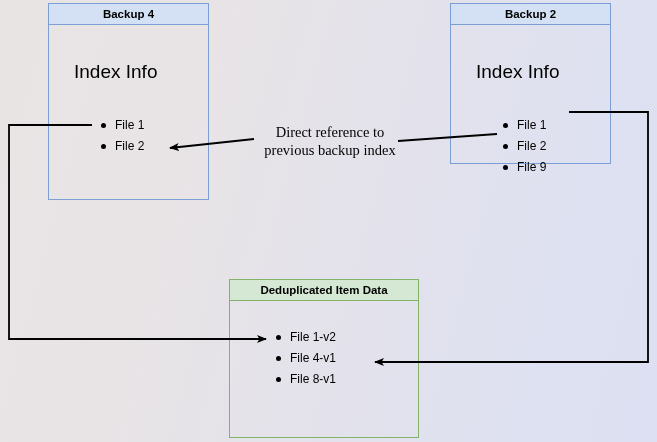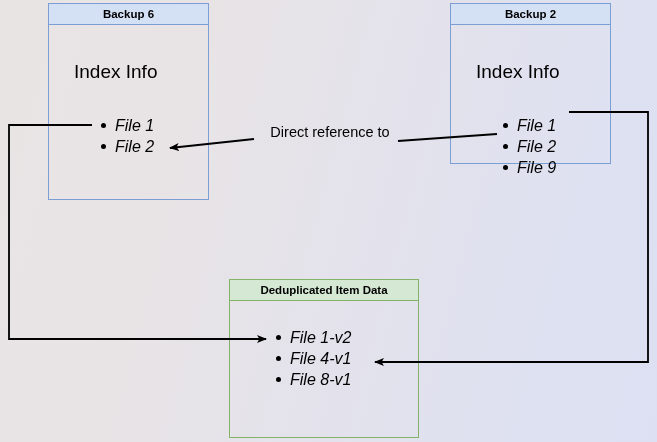--- a/index.html
+++ b/index.html
@@ -57,65 +57,64 @@
     white-space: nowrap;
   }
 
   .bullet-list {
     position: absolute;
     list-style: none;
     margin: 0;
     padding: 0;
   }
   .bullet-list li {
-    font-size: 16px;
+    font-size: 12px;
     color: #000;
     line-height: 21px;
     white-space: nowrap;
     position: relative;
     padding-left: 14px;
-    font-style: italic;
   }
   .bullet-list li::before {
     content: "";
     position: absolute;
     left: 0;
     top: 8px;
     width: 5px;
     height: 5px;
     border-radius: 50%;
     background: #000;
   }
 
   .label-block {
     position: absolute;
     text-align: center;
     font-size: 14.5px;
     line-height: 18px;
     color: #000;
     white-space: nowrap;
   }
-  .label-block div { white-space: nowrap; }
+  .label-block div { white-space: nowrap; font-family: Liberation Serif, serif; }
 
   svg.edges {
     position: absolute;
     left: 0;
     top: 0;
     width: 657px;
     height: 442px;
     pointer-events: none;
   }
 </style>
 </head>
 <body>
 
 <div id="canvas">
 
   <div class="node" style="left:48px; top:3px; width:161px; height:197px;">
-    <div class="node-header">Backup 6</div>
+    <div class="node-header">Backup 4</div>
     <div class="node-body">
       <div class="caption" style="left:25px; top:36px;">Index Info</div>
       <ul class="bullet-list" style="left:52px; top:90px;">
         <li>File 1</li>
         <li>File 2</li>
       </ul>
     </div>
   </div>
 
   <div class="node" style="left:450px; top:3px; width:161px; height:161px;">
@@ -136,20 +135,21 @@
       <ul class="bullet-list" style="left:46px; top:26px;">
         <li>File 1-v2</li>
         <li>File 4-v1</li>
         <li>File 8-v1</li>
       </ul>
     </div>
   </div>
 
   <div class="label-block" style="left:249px; top:123px; width:162px;">
     <div>Direct reference to</div>
+    <div>previous backup index</div>
   </div>
 
   <svg class="edges" viewBox="0 0 657 442">
     <defs>
       <marker id="arrowEnd" markerWidth="10" markerHeight="8" refX="9" refY="4" orient="auto" markerUnits="userSpaceOnUse">
         <path d="M0,0 L10,4 L0,8 L2.4,4 Z" fill="#000"></path>
       </marker>
     </defs>
 
     <path d="M 92,125 L 9,125 L 9,339 L 266,339" fill="none" stroke="#000" stroke-width="1.8" marker-end="url(#arrowEnd)"></path>

